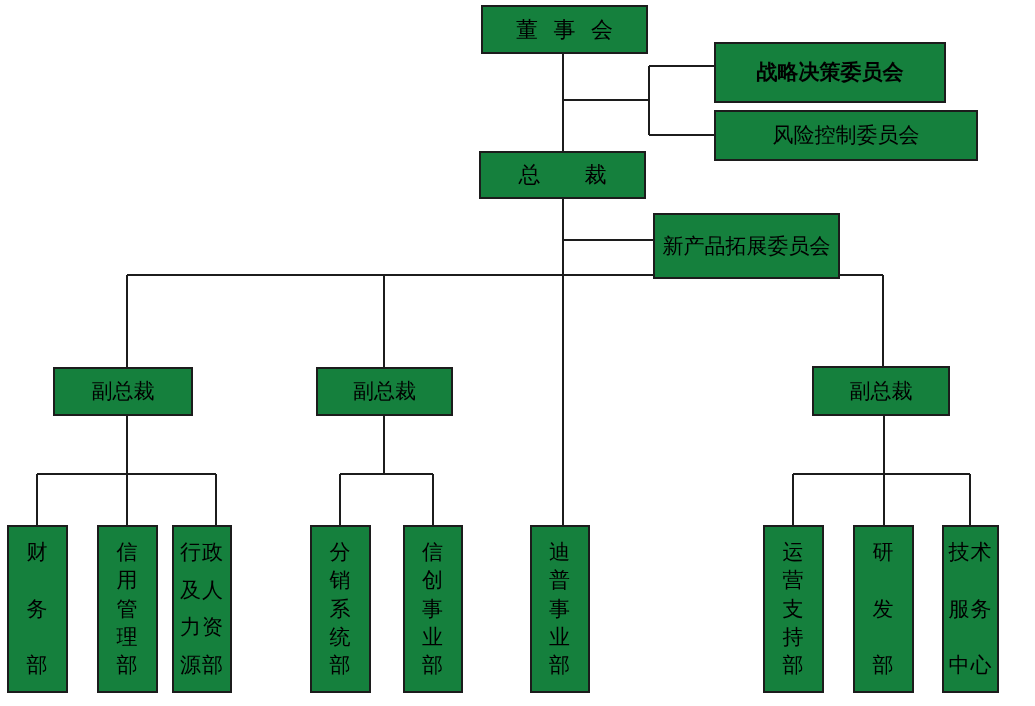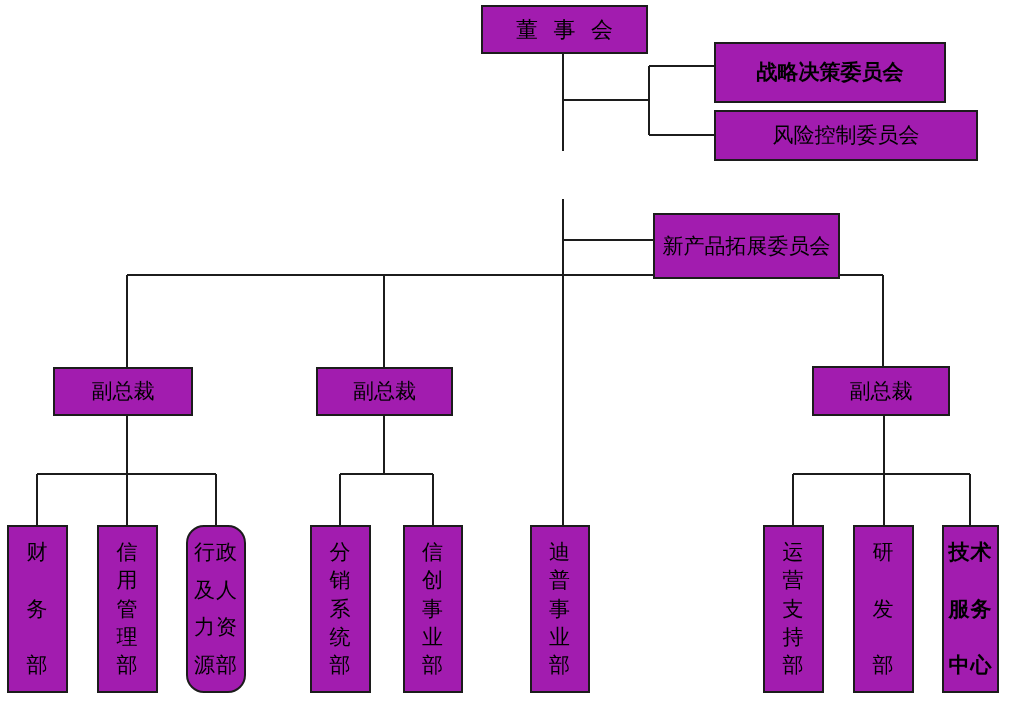--- a/index.html
+++ b/index.html
@@ -16,21 +16,21 @@
     position: absolute;
     left: 0; top: 0;
     width: 1035px; height: 706px;
     pointer-events: none;
   }
   svg.edges line { stroke: #1c1c1c; stroke-width: 2; }
   .box {
     position: absolute;
     box-sizing: border-box;
     border: 2px solid #1c1c1c;
-    background: #a21caf;
+    background: #15803d;
     display: flex;
     align-items: center;
     justify-content: center;
     font-size: 21px;
     line-height: 1;
     white-space: nowrap;
   }
   .box.wide-spacing { word-spacing: 10px; font-size: 22px; }
   .box.tall {
     flex-direction: column;
@@ -44,27 +44,27 @@
   #node-board      { left: 481px; top:   5px; width: 167px; height: 49px; }
   #node-strategy   { left: 714px; top:  42px; width: 232px; height: 61px; font-weight: bold; }
   #node-risk       { left: 714px; top: 110px; width: 264px; height: 51px; }
   #node-president  { left: 479px; top: 151px; width: 167px; height: 48px; font-size: 22px; }
   #node-npc        { left: 653px; top: 213px; width: 187px; height: 66px; }
   #node-vp1        { left:  53px; top: 367px; width: 140px; height: 49px; }
   #node-vp2        { left: 316px; top: 367px; width: 137px; height: 49px; }
   #node-vp3        { left: 812px; top: 366px; width: 138px; height: 50px; }
   #node-finance    { left:   7px; top: 525px; width: 61px; height: 168px; }
   #node-credit     { left:  97px; top: 525px; width: 61px; height: 168px; }
-  #node-adminhr    { left: 186px; top: 525px; width: 60px; height: 168px; border-radius: 18px; }
+  #node-adminhr    { left: 172px; top: 525px; width: 60px; height: 168px; }
   #node-fenxiao    { left: 310px; top: 525px; width: 61px; height: 168px; }
   #node-xinchuang  { left: 403px; top: 525px; width: 60px; height: 168px; }
   #node-dipu       { left: 530px; top: 525px; width: 60px; height: 168px; }
   #node-ops        { left: 763px; top: 525px; width: 61px; height: 168px; }
   #node-rd         { left: 853px; top: 525px; width: 61px; height: 168px; }
-  #node-tech       { left: 942px; top: 525px; width: 57px; height: 168px; font-weight: bold; }
+  #node-tech       { left: 942px; top: 525px; width: 57px; height: 168px; }
 </style>
 </head>
 <body>
 
 <div class="canvas">
 
   <svg class="edges" viewBox="0 0 1035 706" xmlns="http://www.w3.org/2000/svg">
 
     <line x1="563" y1="53" x2="563" y2="151"></line>
 
@@ -100,20 +100,21 @@
     <line x1="884" y1="474" x2="884" y2="525"></line>
     <line x1="970" y1="474" x2="970" y2="525"></line>
   </svg>
 
   <div id="node-board" class="box wide-spacing">董 事 会</div>
 
   <div id="node-strategy" class="box">战略决策委员会</div>
 
   <div id="node-risk" class="box">风险控制委员会</div>
 
+  <div id="node-president" class="box">总　　裁</div>
 
   <div id="node-npc" class="box">新产品拓展委员会</div>
 
   <div id="node-vp1" class="box">副总裁</div>
   <div id="node-vp2" class="box">副总裁</div>
   <div id="node-vp3" class="box">副总裁</div>
 
   <div id="node-finance" class="box tall">
     <span>财</span>
     <span>务</span>

